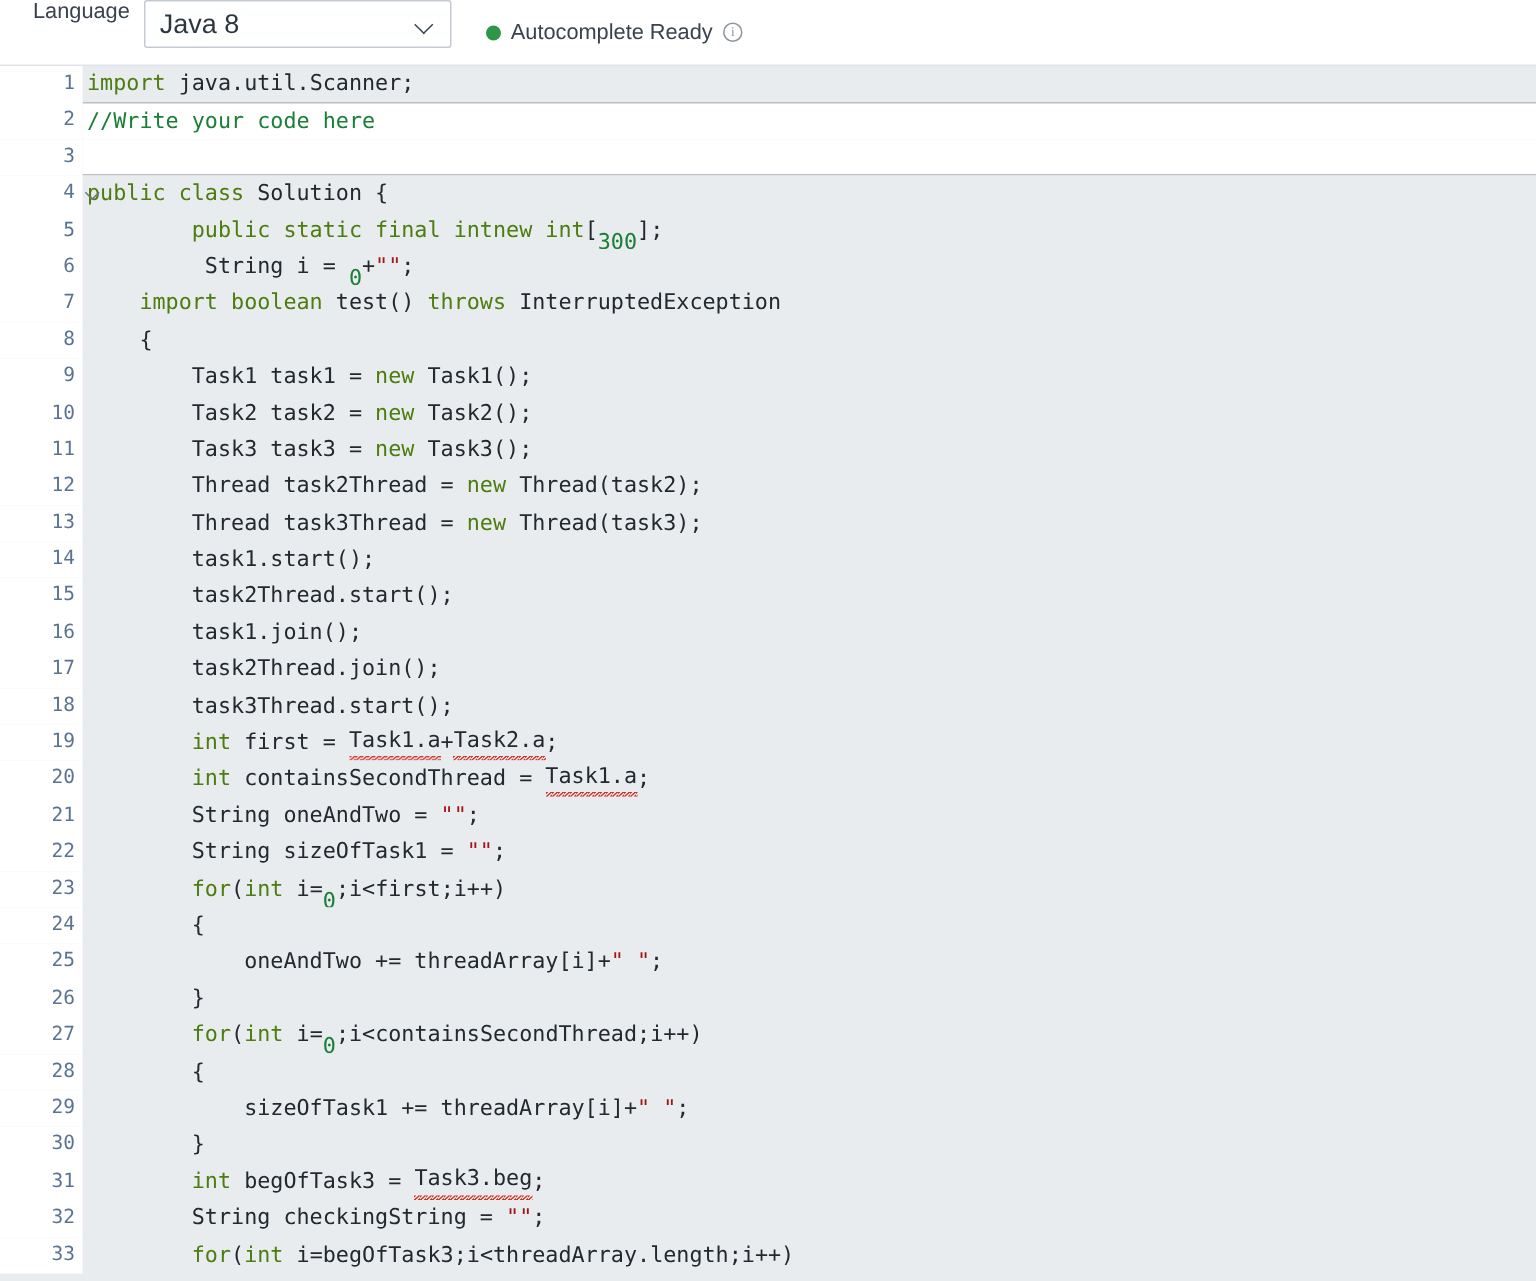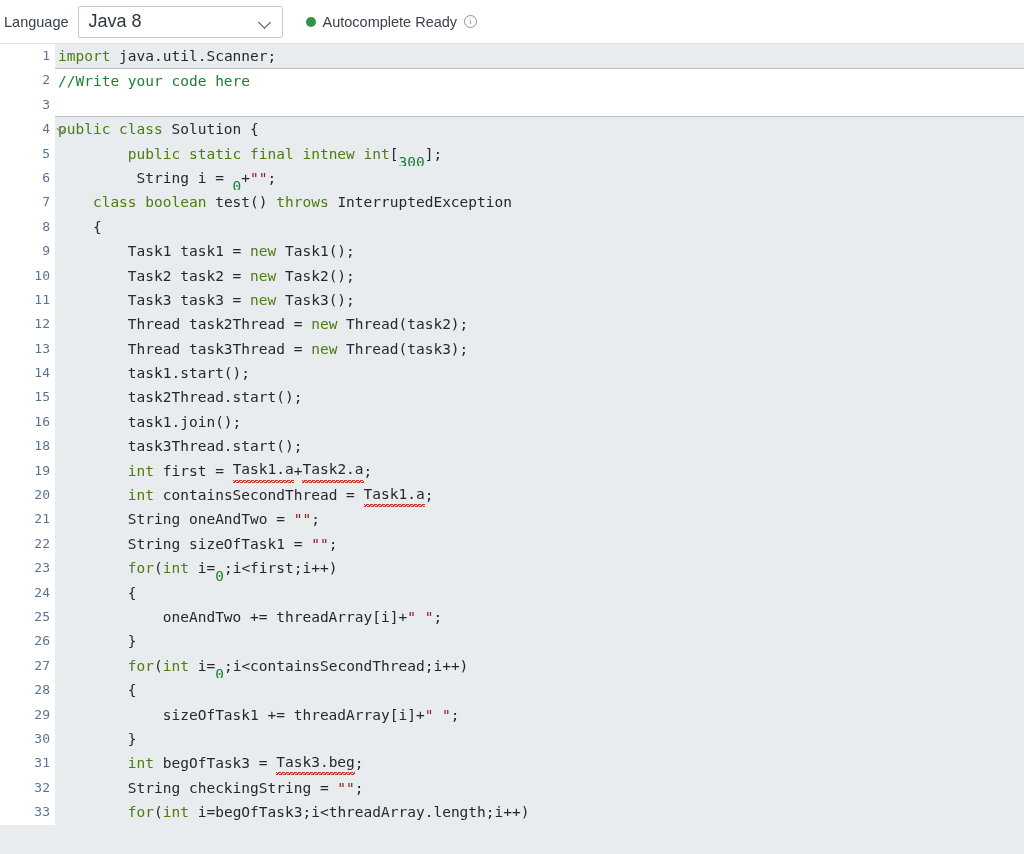--- a/index.html
+++ b/index.html
@@ -12,22 +12,21 @@
     font-family: "Liberation Sans", sans-serif;
   }
 
   
   #toolbar {
     height: 44px;
     width: 1024px;
     background: #ffffff;
     border-bottom: 1px solid #e0e4e9;
     display: flex;
-    align-items: center;
-    padding-left: 4px;
+    padding-left: 22px;
     gap: 0;
   }
 
   #language-label {
     font-size: 14.5px;
     color: #39424e;
     margin-right: 9px;
     white-space: nowrap;
   }
 
@@ -262,21 +261,21 @@
     <div class="code-row">
       <div class="gutter">
         <span class="lineno">6</span>
       </div>
       <div class="codecell"><span class="pl">        </span><span class="pl"> String i = </span><span class="num">0</span><span class="pl">+</span><span class="str">""</span><span class="pl">;</span></div>
     </div>
     <div class="code-row">
       <div class="gutter">
         <span class="lineno">7</span>
       </div>
-      <div class="codecell"><span class="pl">    </span><span class="kw">class boolean</span><span class="pl"> test() </span><span class="kw">throws</span><span class="pl"> InterruptedException</span></div>
+      <div class="codecell"><span class="pl">    </span><span class="kw">import boolean</span><span class="pl"> test() </span><span class="kw">throws</span><span class="pl"> InterruptedException</span></div>
     </div>
     <div class="code-row">
       <div class="gutter">
         <span class="lineno">8</span>
       </div>
       <div class="codecell"><span class="pl">    {</span></div>
     </div>
     <div class="code-row">
       <div class="gutter">
         <span class="lineno">9</span>
@@ -320,20 +319,26 @@
       <div class="codecell"><span class="pl">        task2Thread.start();</span></div>
     </div>
     <div class="code-row">
       <div class="gutter">
         <span class="lineno">16</span>
       </div>
       <div class="codecell"><span class="pl">        task1.join();</span></div>
     </div>
     <div class="code-row">
       <div class="gutter">
+        <span class="lineno">17</span>
+      </div>
+      <div class="codecell"><span class="pl">        task2Thread.join();</span></div>
+    </div>
+    <div class="code-row">
+      <div class="gutter">
         <span class="lineno">18</span>
       </div>
       <div class="codecell"><span class="pl">        task3Thread.start();</span></div>
     </div>
     <div class="code-row">
       <div class="gutter">
         <span class="lineno">19</span>
       </div>
       <div class="codecell"><span class="pl">        </span><span class="kw">int</span><span class="pl"> first = </span><span class="pl err">Task1.a</span><span class="pl">+</span><span class="pl err">Task2.a</span><span class="pl">;</span></div>
     </div>

